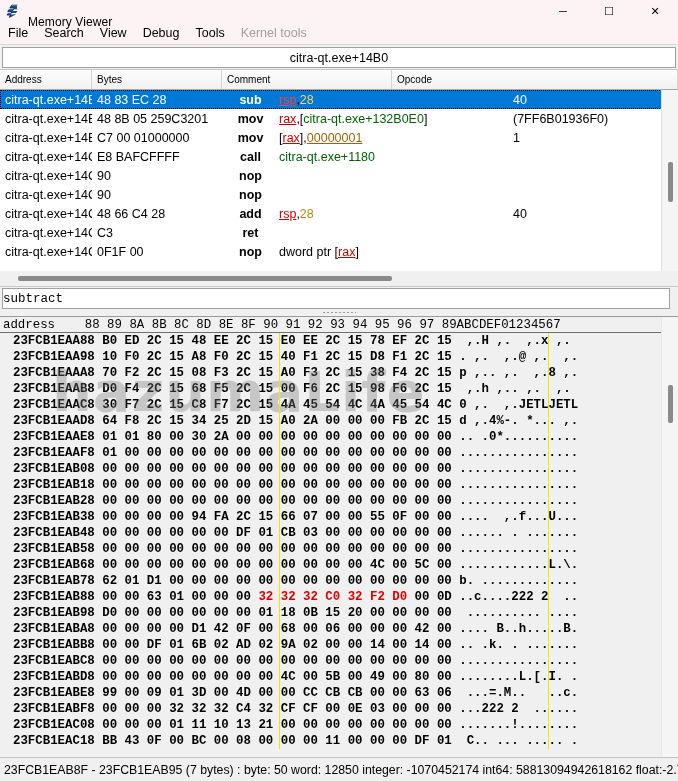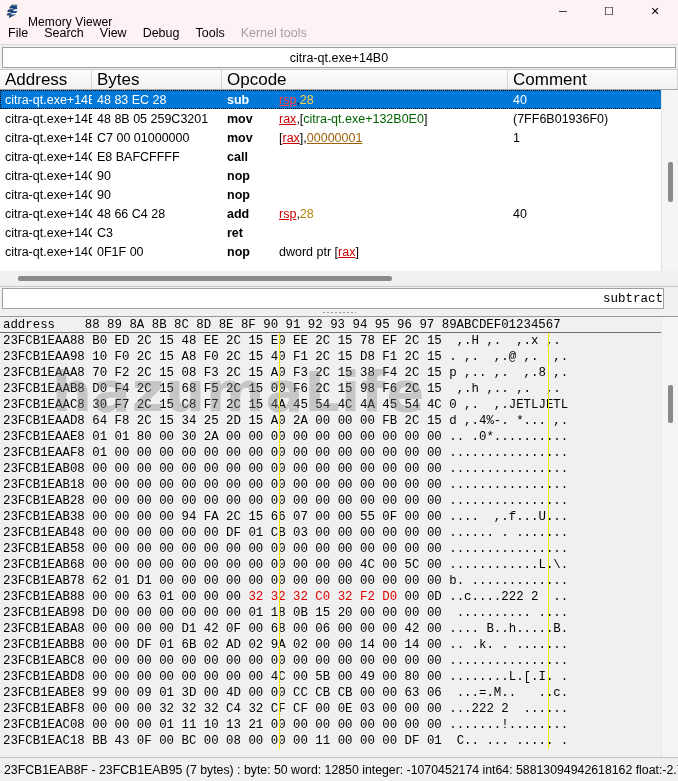--- a/index.html
+++ b/index.html
@@ -102,21 +102,21 @@
     position: relative;
     background: #fff;
   }
   .disasm-header {
     display: flex;
     height: 21px;
     background: #f7f7f7;
     border-top: 1px solid #c8c8c8;
     border-bottom: 1px solid #a8a8a8;
     flex: 0 0 21px;
-    font-size: 17px;
+    font-size: 10px;
   }
   .dh-cell {
     display: flex;
     align-items: center;
     padding-left: 5px;
     border-right: 1px solid #d4d4d4;
     color: #000;
     overflow: hidden;
     white-space: nowrap;
     background: linear-gradient(#fdfdfd, #f1f1f1);
@@ -144,21 +144,21 @@
     outline: 1px dotted #000;
     outline-offset: -1px;
   }
   .dc {
     padding-left: 5px;
     overflow: hidden;
     white-space: nowrap;
   }
   .dc-addr  { width: 92px; color: #000; }
   .dc-bytes { width: 130px; color: #000; }
-  .dc-mn    { width: 52px; font-weight: bold; color: #000; }
+  .dc-mn    { width: 52px; font-weight: bold; color: #000; text-align: center; }
   .dc-ops   { width: 234px; }
   .dc-cmt   { flex: 1 1 auto; color: #000; }
   .drow.selected .dc-addr,
   .drow.selected .dc-bytes,
   .drow.selected .dc-mn,
   .drow.selected .dc-cmt { color: #fff; }
 
   .t-reg  { color: #cc0000; text-decoration: underline; }
   .t-num  { color: #b8860b; }
   .t-imm  { color: #a16207; text-decoration: underline; }
@@ -198,26 +198,26 @@
     height: 5px;
     width: 374px;
     background: #8a8a8a;
     border-radius: 2px;
   }
 
   
   .subbar {
     flex: 0 0 21px;
     height: 21px;
-    margin: 1px 14px 0 2px;
+    margin: 1px 8px 0 2px;
     background: #ffffff;
     border: 1px solid #a0a0a0;
     display: flex;
     align-items: center;
-    justify-content: flex-end;
+    justify-content: flex-start;
   }
   .subbar-text {
     font-family: "Liberation Mono", monospace;
     font-size: 12.5px;
     color: #000;
   }
   .grip {
     flex: 0 0 7px;
     height: 7px;
     display: flex;
@@ -258,22 +258,23 @@
     border-bottom: 1px solid #6f6f6f;
     position: relative;
   }
   .hex-rows {
     position: relative;
   }
   .hrow {
     height: 16px;
     line-height: 16px;
     white-space: pre;
-    padding-left: 3px;
-    color: #000;
+    padding-left: 13px;
+    color: #000;
+    font-weight: bold;
   }
   .hrow .hx-red { color: #e00000; }
   .hex-rule {
     position: absolute;
     top: 0; bottom: 0;
     width: 1px;
     background: #f2e500;
     z-index: 3;
   }
   .hex-rule.r1 { left: 279px; }
@@ -357,22 +358,22 @@
   </div>
 
   <div class="locbar">
     <div class="locbar-text">citra-qt.exe+14B0</div>
   </div>
 
   <div class="disasm-wrap">
     <div class="disasm-header">
       <div class="dh-cell dh-addr">Address</div>
       <div class="dh-cell dh-bytes">Bytes</div>
+      <div class="dh-cell dh-cmt">Comment</div>
       <div class="dh-cell dh-op">Opcode</div>
-      <div class="dh-cell dh-cmt">Comment</div>
     </div>
     <div class="disasm-rows" id="disasm-rows">
         <div class="drow selected">
           <div class="dc dc-addr">citra-qt.exe+14B0</div>
           <div class="dc dc-bytes">48 83 EC 28</div>
           <div class="dc dc-mn">sub</div>
           <div class="dc dc-ops"><span class="t-reg">rsp</span><span class="t-plain">,</span><span class="t-num">28</span></div>
           <div class="dc dc-cmt">40</div>
         </div>
         <div class="drow">
@@ -386,20 +387,21 @@
           <div class="dc dc-addr">citra-qt.exe+14BB</div>
           <div class="dc dc-bytes">C7 00 01000000</div>
           <div class="dc dc-mn">mov</div>
           <div class="dc dc-ops"><span class="t-plain">[</span><span class="t-reg">rax</span><span class="t-plain">],</span><span class="t-imm">00000001</span></div>
           <div class="dc dc-cmt">1</div>
         </div>
         <div class="drow">
           <div class="dc dc-addr">citra-qt.exe+14C1</div>
           <div class="dc dc-bytes">E8 BAFCFFFF</div>
           <div class="dc dc-mn">call</div>
+          <div class="dc dc-ops"><span class="t-sym">citra-qt.exe+1180</span></div>
           <div class="dc dc-cmt"></div>
         </div>
         <div class="drow">
           <div class="dc dc-addr">citra-qt.exe+14C6</div>
           <div class="dc dc-bytes">90</div>
           <div class="dc dc-mn">nop</div>
           <div class="dc dc-ops"></div>
           <div class="dc dc-cmt"></div>
         </div>
         <div class="drow">

